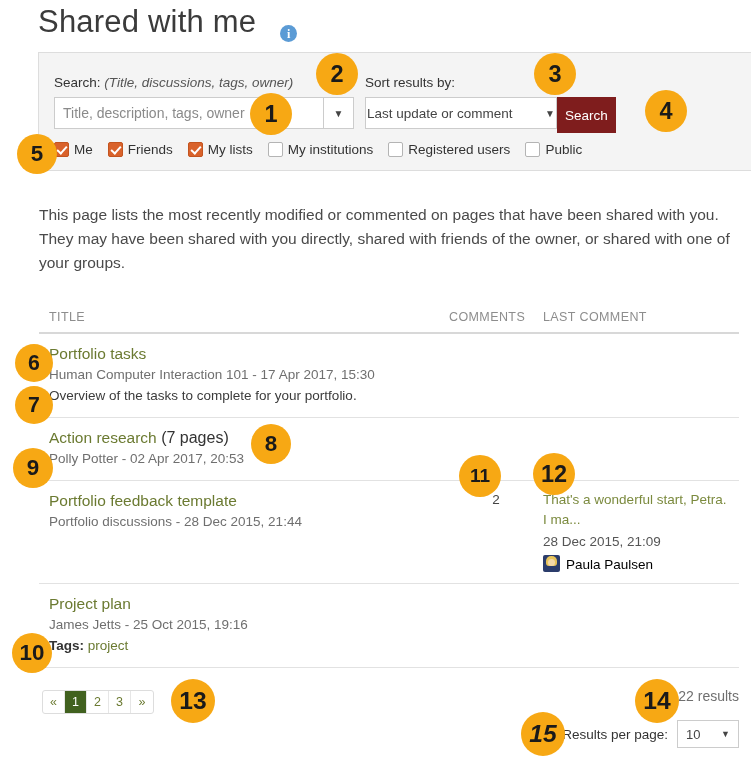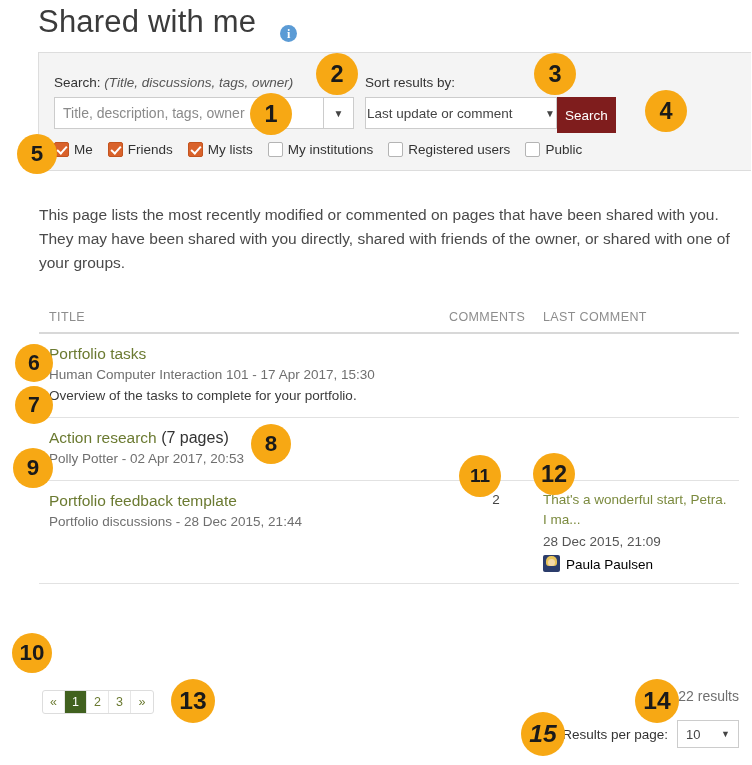--- a/index.html
+++ b/index.html
@@ -407,20 +407,25 @@
         <div class="col-title"><a class="item-title">Portfolio feedback template</a><div class="item-meta">Portfolio discussions - 28 Dec 2015, 21:44</div></div>
         <div class="col-comments">2</div>
         <div class="col-last">
           <div class="lc-text">That's a wonderful start, Petra. I ma...</div>
           <div class="lc-date">28 Dec 2015, 21:09</div>
           <div class="lc-author">
             <span class="avatar"></span>
             <span>Paula Paulsen</span>
           </div>
         </div>
+      </div>
+      <div class="row last">
+        <div class="col-title"><a class="item-title">Project plan</a><div class="item-meta">James Jetts - 25 Oct 2015, 19:16</div><div class="item-tags"><b>Tags:</b> <span class="tag-link">project</span></div></div>
+        <div class="col-comments"></div>
+        <div class="col-last"></div>
       </div>
     </div>
 </div>
 
 <div class="pager">
     <div class="pg">«</div>
     <div class="pg active">1</div>
     <div class="pg">2</div>
     <div class="pg">3</div>
     <div class="pg">»</div>

